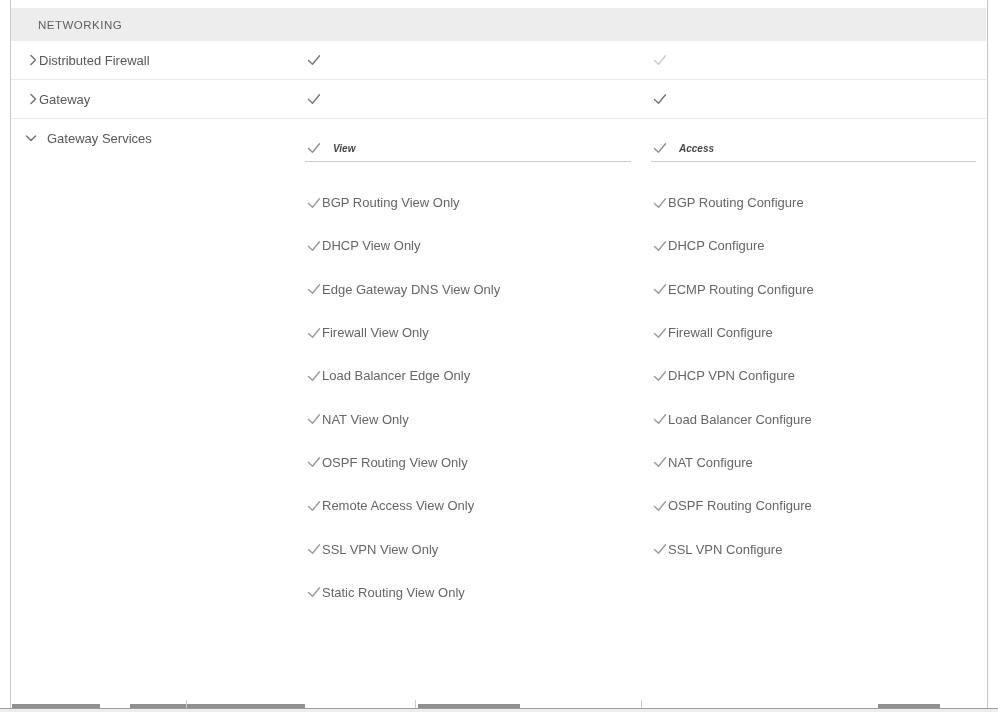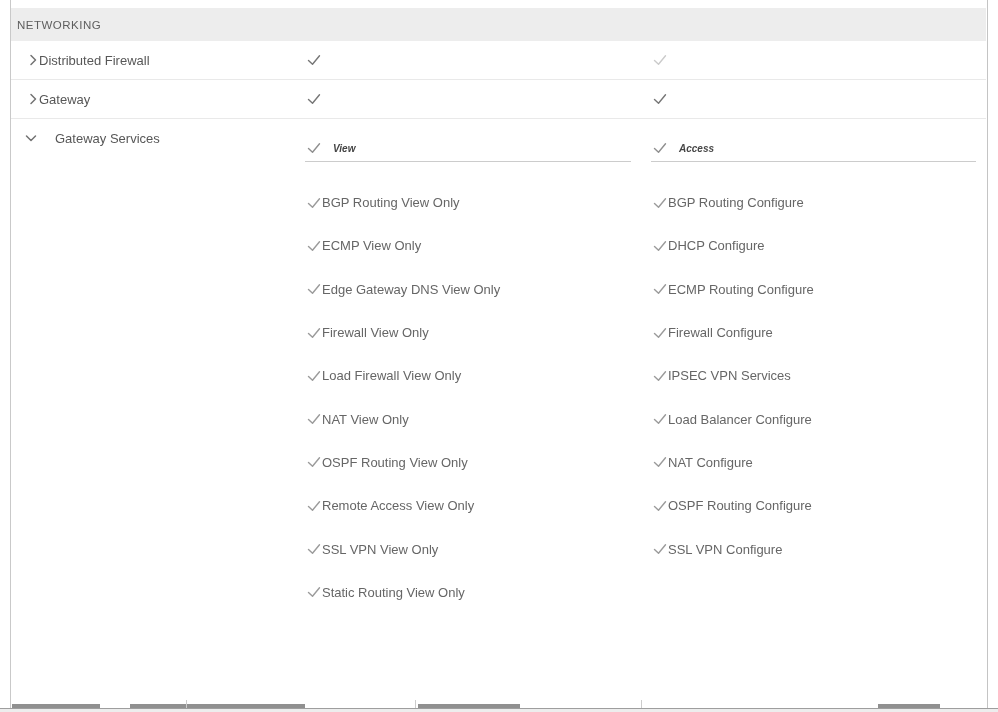--- a/index.html
+++ b/index.html
@@ -9,41 +9,41 @@
     -webkit-font-smoothing:antialiased;
   }
   .vborder{position:absolute;top:0;width:1px;height:712px;background:#c9c9c9;}
   .vborder.left{left:10px;}
   .vborder.right{left:987px;background:#c4c4c4;}
 
   
   .section-band{
     position:absolute;left:11px;top:8px;width:975px;height:33px;
     background:#ededed;display:flex;align-items:center;
-    padding-left:6px;box-sizing:border-box;
+    padding-left:27px;box-sizing:border-box;
     font-size:11.5px;color:#5e5e5e;letter-spacing:.5px;
   }
 
   
   .perm-row{
     position:absolute;left:11px;width:975px;height:39px;
     display:flex;align-items:center;border-bottom:1px solid #e9e9e9;
     box-sizing:border-box;background:#fff;
   }
   .perm-row .chev{margin-left:16px;color:#737373;display:flex;}
   .perm-row .row-label{font-size:13px;color:#575757;}
   .rowcheck{position:absolute;top:11px;display:flex;}
   .rowcheck.c1{left:295px;color:#767676;}
   .rowcheck.c2{left:641px;color:#767676;}
   .rowcheck.muted{color:#cbcbcb;}
 
   
   .expanded-row{position:absolute;left:11px;top:119px;width:975px;height:593px;background:#fff;}
   .expanded-row .chev{position:absolute;left:14px;top:13px;color:#737373;}
-  .expanded-row .row-label{position:absolute;left:44px;top:10px;font-size:13px;color:#575757;line-height:20px;}
+  .expanded-row .row-label{position:absolute;left:36px;top:10px;font-size:13px;color:#575757;line-height:20px;}
 
   .perm-col{position:absolute;top:16px;}
   .perm-col.view{left:294px;width:326px;}
   .perm-col.manage{left:640px;width:325px;}
   .perm-header{
     height:26px;display:flex;align-items:center;
     border-bottom:1px solid #cccccc;color:#8f8f8f;
   }
   .perm-header .hdr-label{margin-left:11px;font-size:10px;font-weight:bold;color:#454545;font-style:italic;}
   .perm-header .check{margin-left:1px;}
@@ -143,21 +143,21 @@
               </svg>
             </span>
             <span class="item-label">BGP Routing View Only</span>
           </div>
         <div class="perm-item">
             <span class="check">
               <svg width="16" height="16" viewBox="0 0 16 16">
                 <path d="M2.5 8.5 L6.5 12.2 L13.5 3.8" fill="none" stroke="currentColor" stroke-width="1.4" stroke-linecap="round" stroke-linejoin="round"></path>
               </svg>
             </span>
-            <span class="item-label">ECMP View Only</span>
+            <span class="item-label">DHCP View Only</span>
           </div>
         <div class="perm-item">
             <span class="check">
               <svg width="16" height="16" viewBox="0 0 16 16">
                 <path d="M2.5 8.5 L6.5 12.2 L13.5 3.8" fill="none" stroke="currentColor" stroke-width="1.4" stroke-linecap="round" stroke-linejoin="round"></path>
               </svg>
             </span>
             <span class="item-label">Edge Gateway DNS View Only</span>
           </div>
         <div class="perm-item">
@@ -167,21 +167,21 @@
               </svg>
             </span>
             <span class="item-label">Firewall View Only</span>
           </div>
         <div class="perm-item">
             <span class="check">
               <svg width="16" height="16" viewBox="0 0 16 16">
                 <path d="M2.5 8.5 L6.5 12.2 L13.5 3.8" fill="none" stroke="currentColor" stroke-width="1.4" stroke-linecap="round" stroke-linejoin="round"></path>
               </svg>
             </span>
-            <span class="item-label">Load Firewall View Only</span>
+            <span class="item-label">Load Balancer Edge Only</span>
           </div>
         <div class="perm-item">
             <span class="check">
               <svg width="16" height="16" viewBox="0 0 16 16">
                 <path d="M2.5 8.5 L6.5 12.2 L13.5 3.8" fill="none" stroke="currentColor" stroke-width="1.4" stroke-linecap="round" stroke-linejoin="round"></path>
               </svg>
             </span>
             <span class="item-label">NAT View Only</span>
           </div>
         <div class="perm-item">
@@ -260,21 +260,21 @@
               </svg>
             </span>
             <span class="item-label">Firewall Configure</span>
           </div>
         <div class="perm-item">
             <span class="check">
               <svg width="16" height="16" viewBox="0 0 16 16">
                 <path d="M2.5 8.5 L6.5 12.2 L13.5 3.8" fill="none" stroke="currentColor" stroke-width="1.4" stroke-linecap="round" stroke-linejoin="round"></path>
               </svg>
             </span>
-            <span class="item-label">IPSEC VPN Services</span>
+            <span class="item-label">DHCP VPN Configure</span>
           </div>
         <div class="perm-item">
             <span class="check">
               <svg width="16" height="16" viewBox="0 0 16 16">
                 <path d="M2.5 8.5 L6.5 12.2 L13.5 3.8" fill="none" stroke="currentColor" stroke-width="1.4" stroke-linecap="round" stroke-linejoin="round"></path>
               </svg>
             </span>
             <span class="item-label">Load Balancer Configure</span>
           </div>
         <div class="perm-item">

